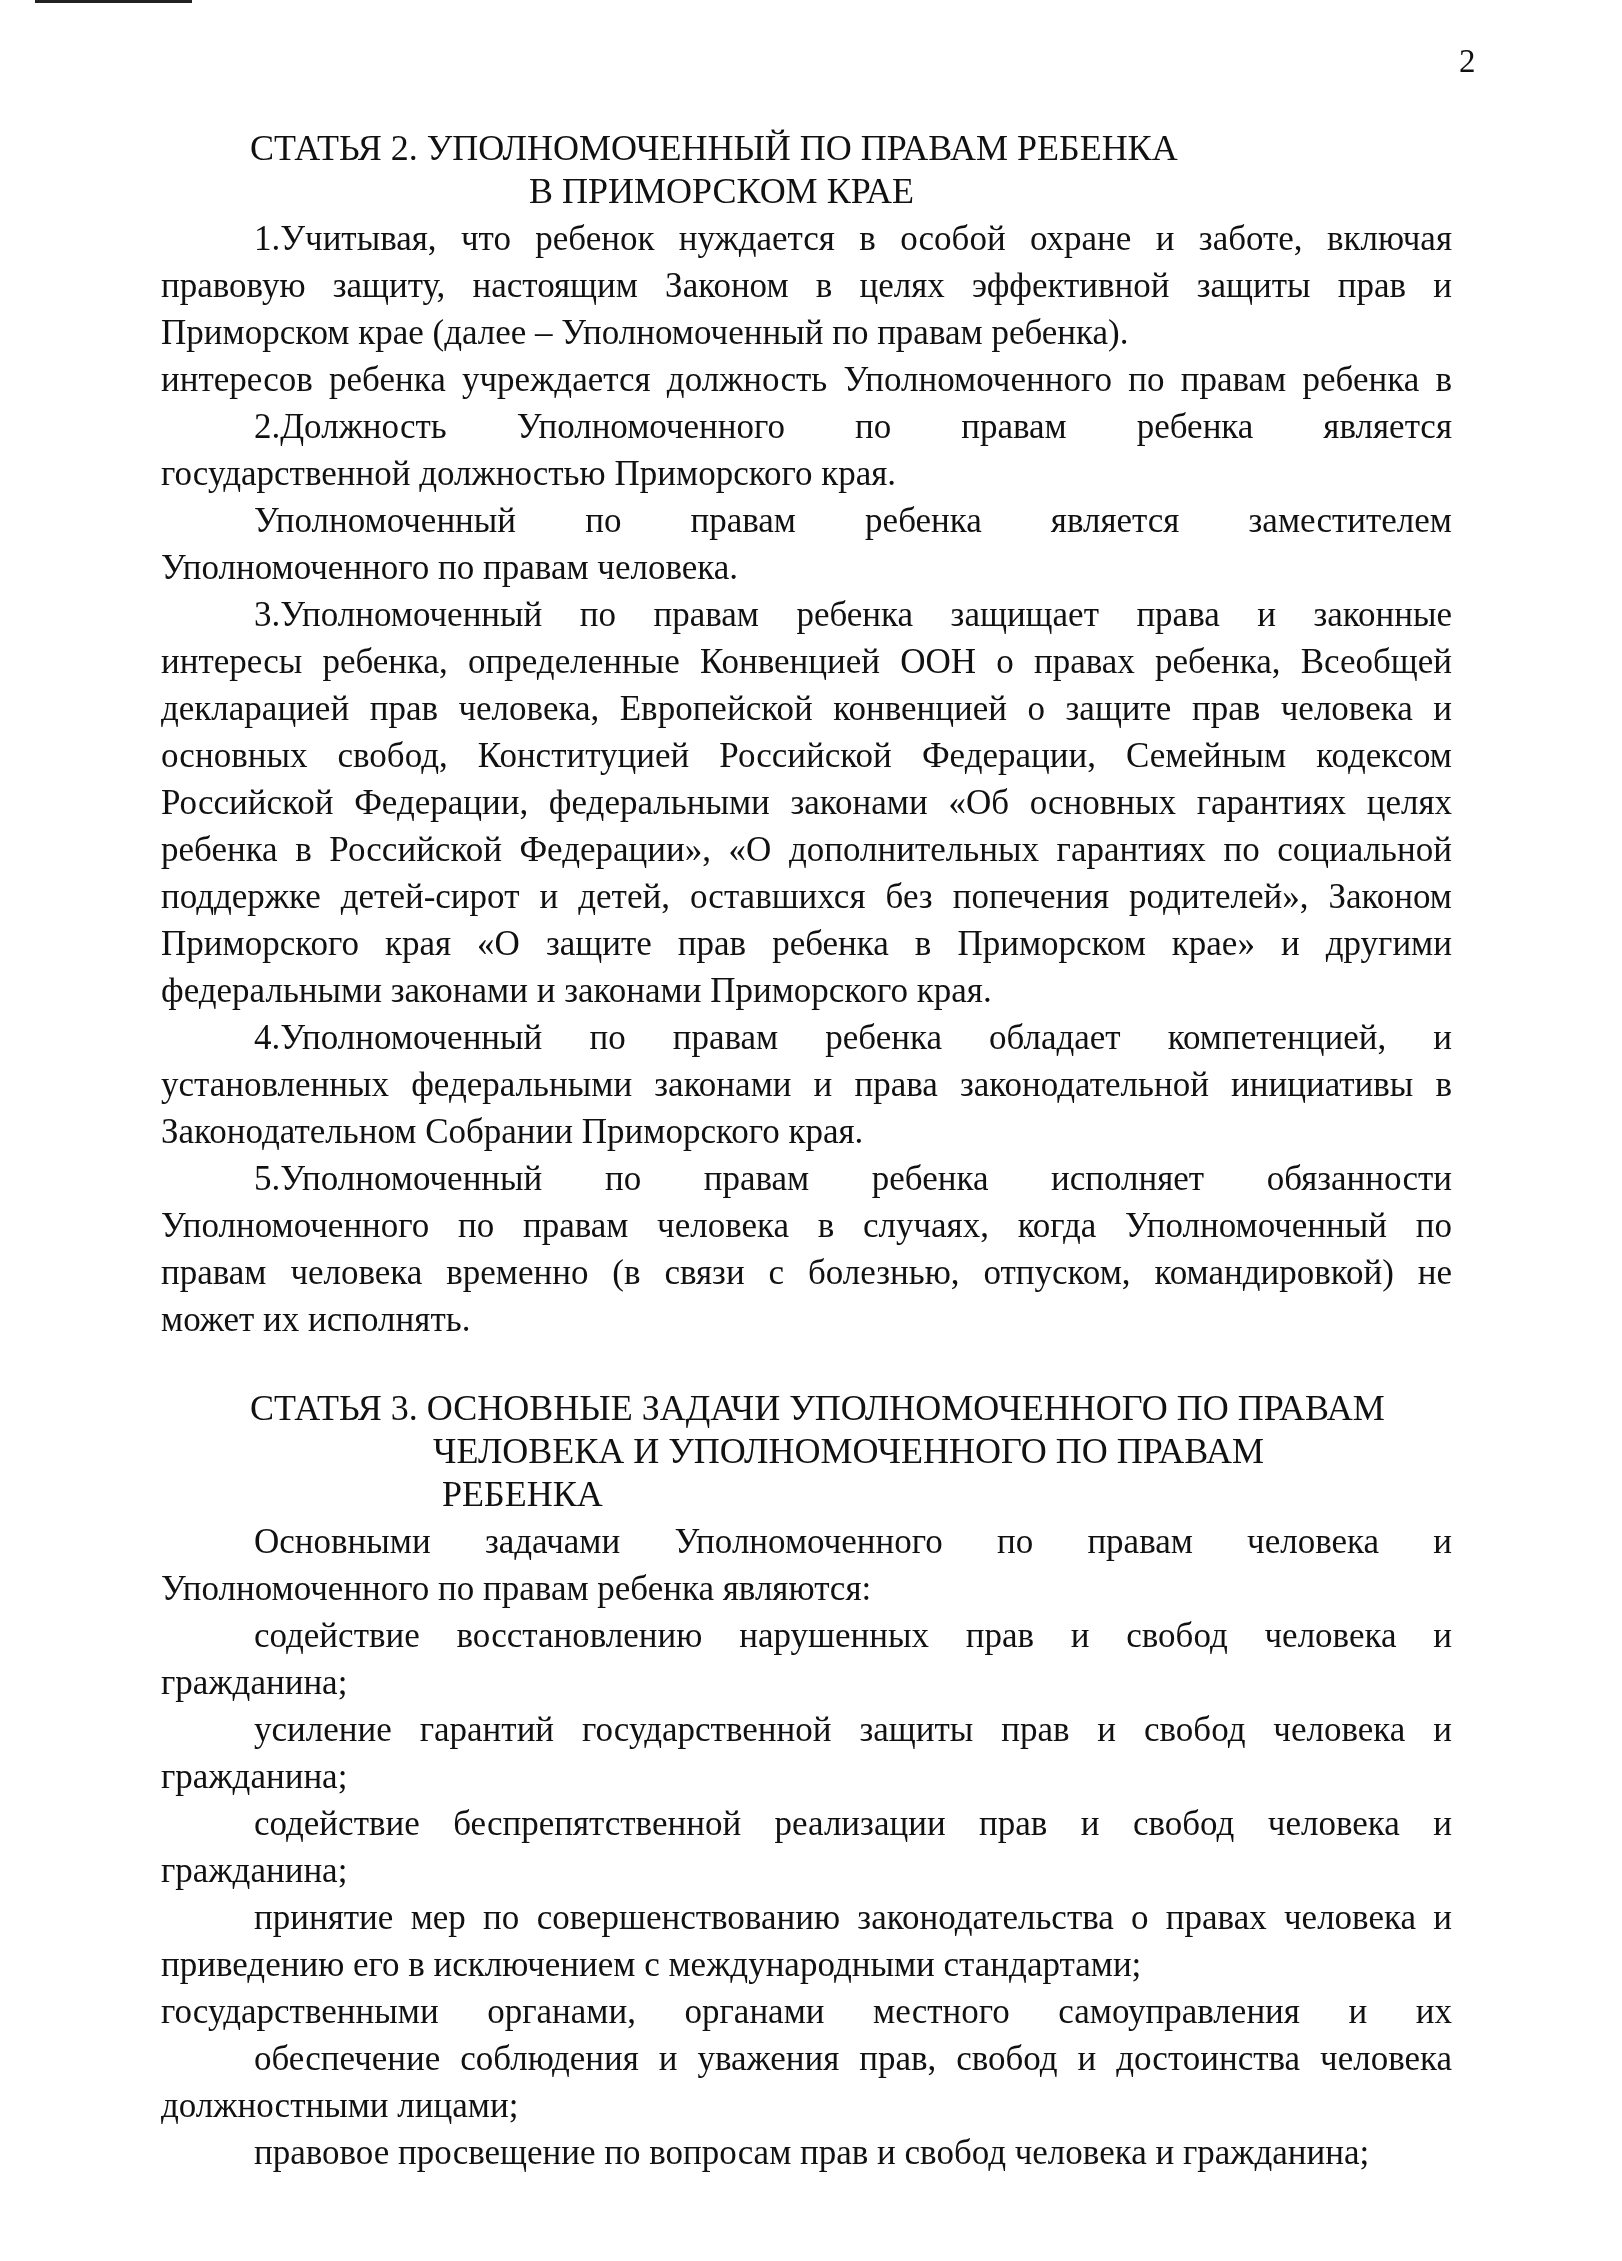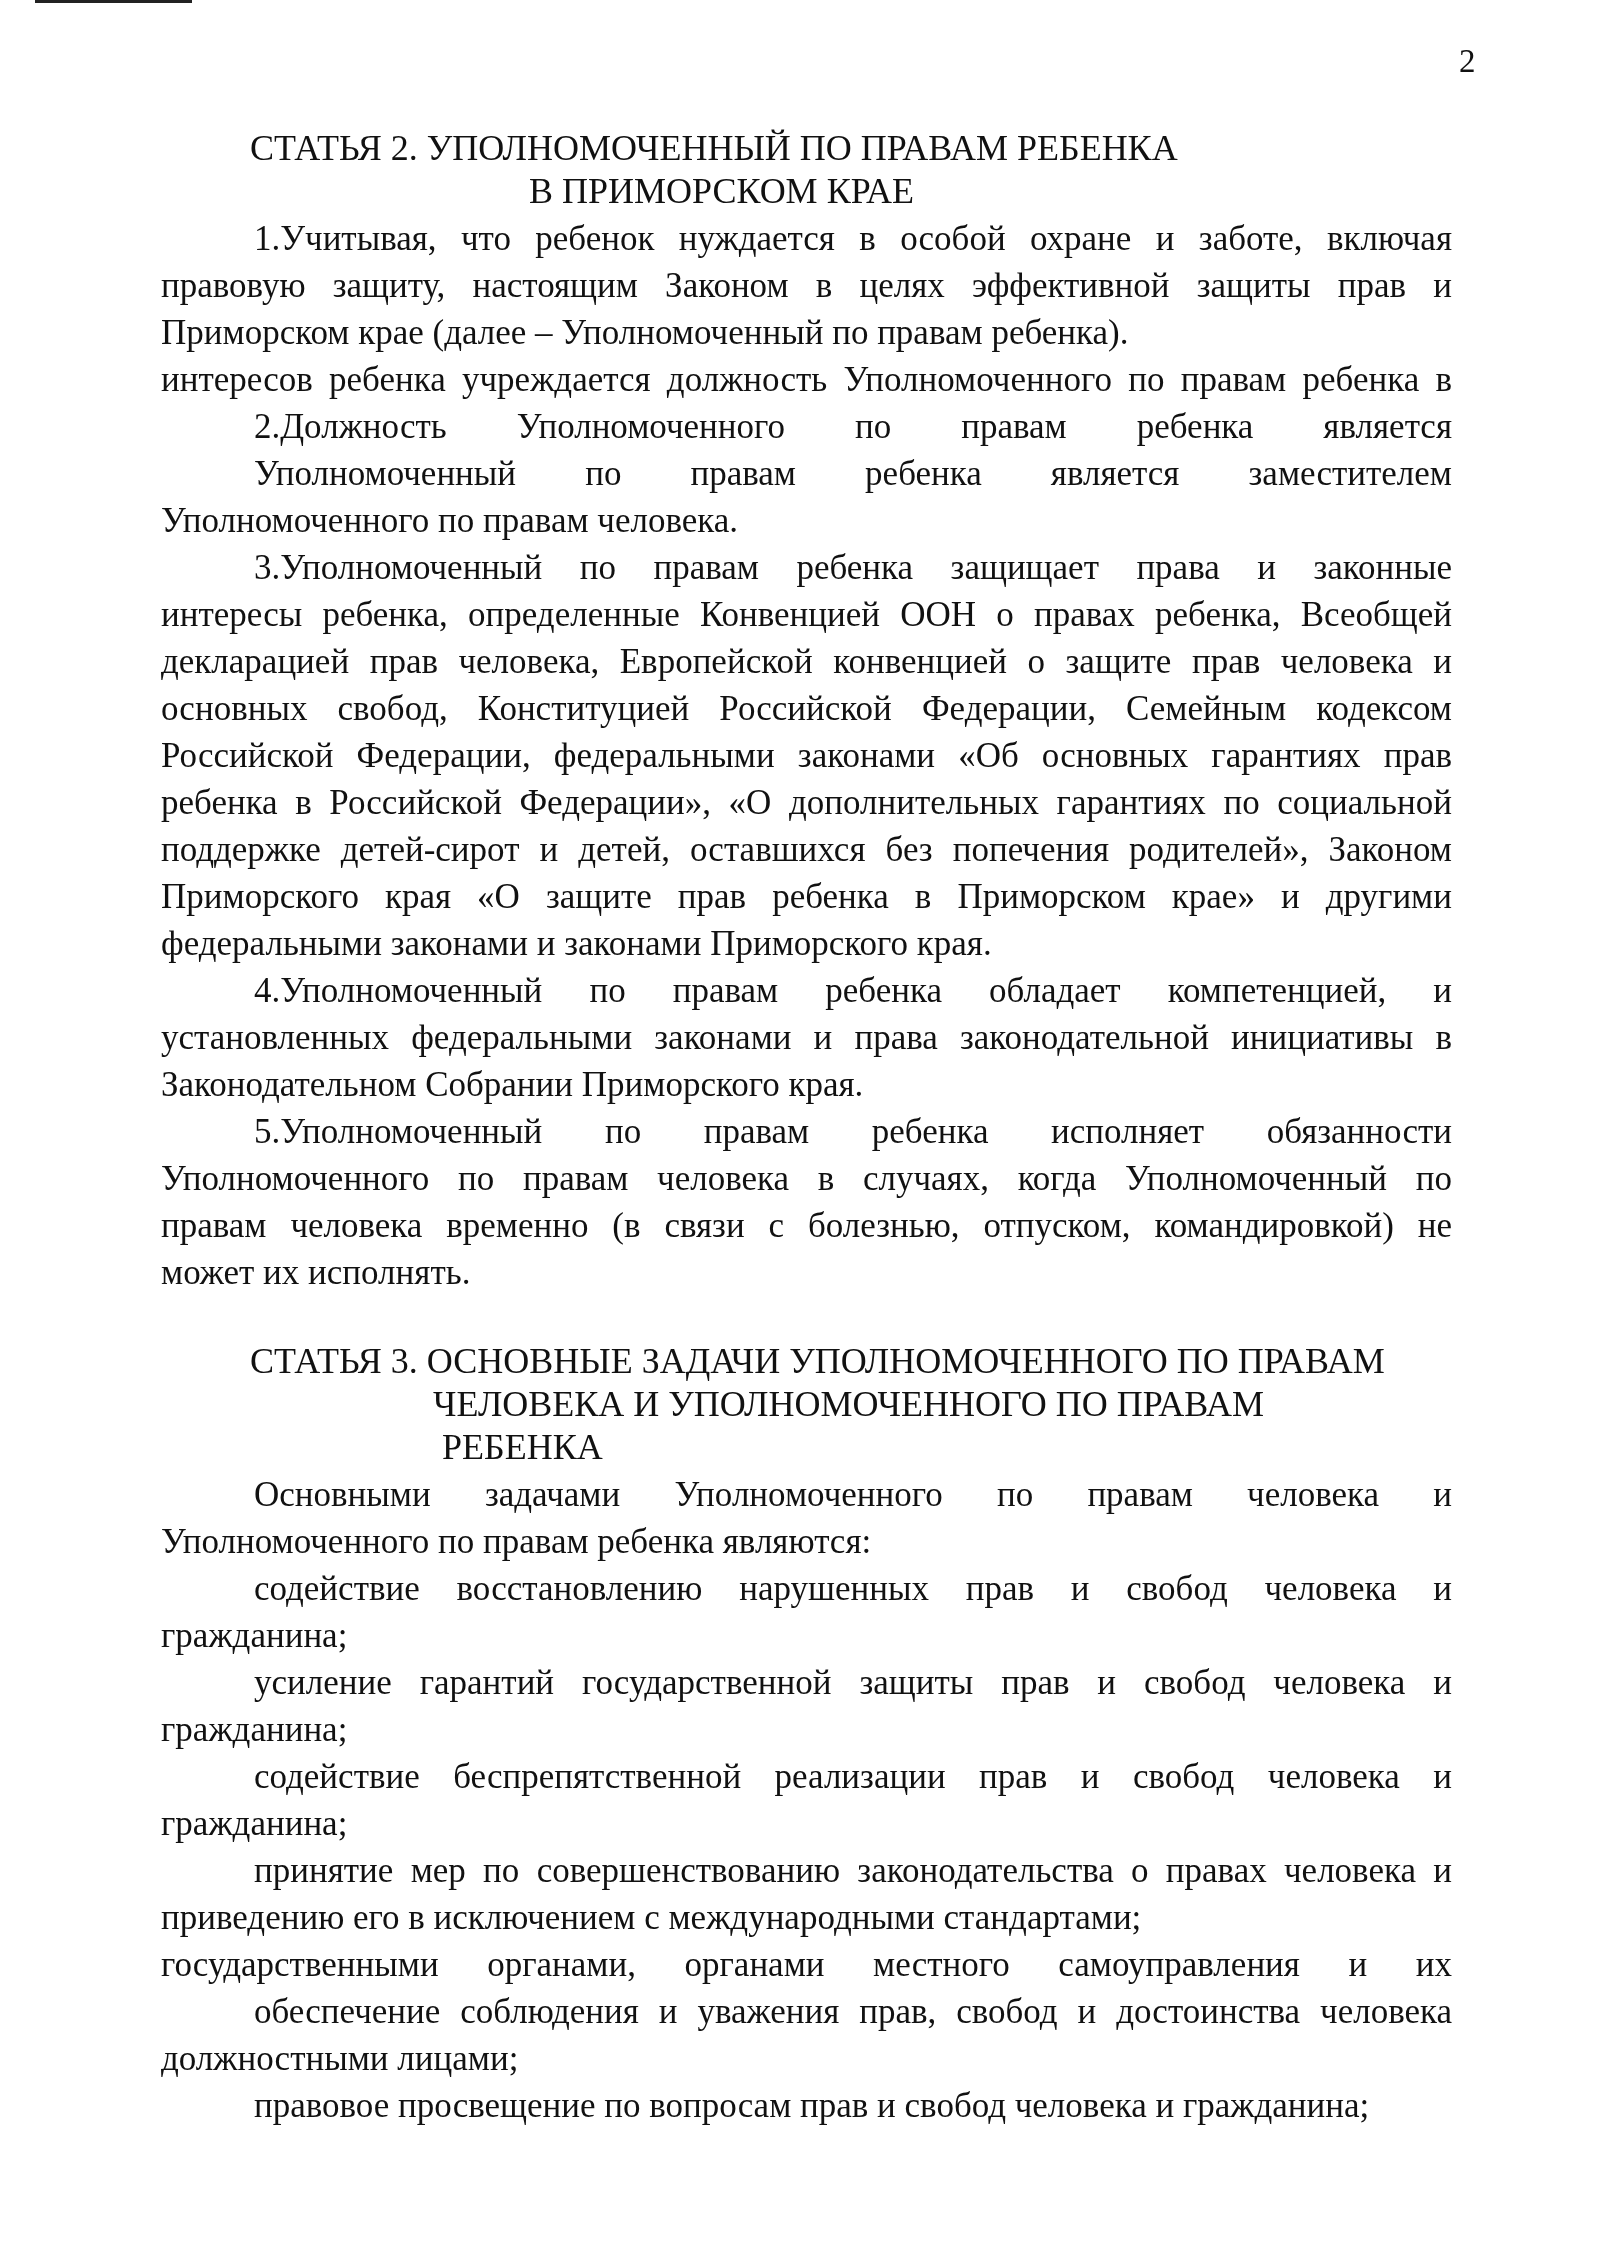--- a/index.html
+++ b/index.html
@@ -31,33 +31,34 @@
 
   <div class="para">
     <span class="line p" style="padding-left:93px">1.Учитывая, что ребенок нуждается в особой охране и заботе, включая</span>
     <span class="line p">правовую защиту, настоящим Законом в целях эффективной защиты прав и</span>
     <span class="line p last">Приморском крае (далее – Уполномоченный по правам ребенка).</span>
     <span class="line p">интересов ребенка учреждается должность Уполномоченного по правам ребенка в</span>
   </div>
 
   <div class="para">
     <span class="line p" style="padding-left:93px">2.Должность Уполномоченного по правам ребенка является</span>
+    <span class="line p last">государственной должностью Приморского края.</span>
   </div>
 
   <div class="para">
     <span class="line p" style="padding-left:93px">Уполномоченный по правам ребенка является заместителем</span>
     <span class="line p last">Уполномоченного по правам человека.</span>
   </div>
 
   <div class="para">
     <span class="line p" style="padding-left:93px">3.Уполномоченный по правам ребенка защищает права и законные</span>
     <span class="line p">интересы ребенка, определенные Конвенцией ООН о правах ребенка, Всеобщей</span>
     <span class="line p">декларацией прав человека, Европейской конвенцией о защите прав человека и</span>
     <span class="line p">основных свобод, Конституцией Российской Федерации, Семейным кодексом</span>
-    <span class="line p">Российской Федерации, федеральными законами «Об основных гарантиях прав</span>
+    <span class="line p">Российской Федерации, федеральными законами «Об основных гарантиях целях</span>
     <span class="line p">ребенка в Российской Федерации», «О дополнительных гарантиях по социальной</span>
     <span class="line p">поддержке детей-сирот и детей, оставшихся без попечения родителей», Законом</span>
     <span class="line p">Приморского края «О защите прав ребенка в Приморском крае» и другими</span>
     <span class="line p last">федеральными законами и законами Приморского края.</span>
   </div>
 
   <div class="para">
     <span class="line p" style="padding-left:93px">4.Уполномоченный по правам ребенка обладает компетенцией, и</span>
     <span class="line p">установленных федеральными законами и права законодательной инициативы в</span>
     <span class="line p last">Законодательном Собрании Приморского края.</span>

